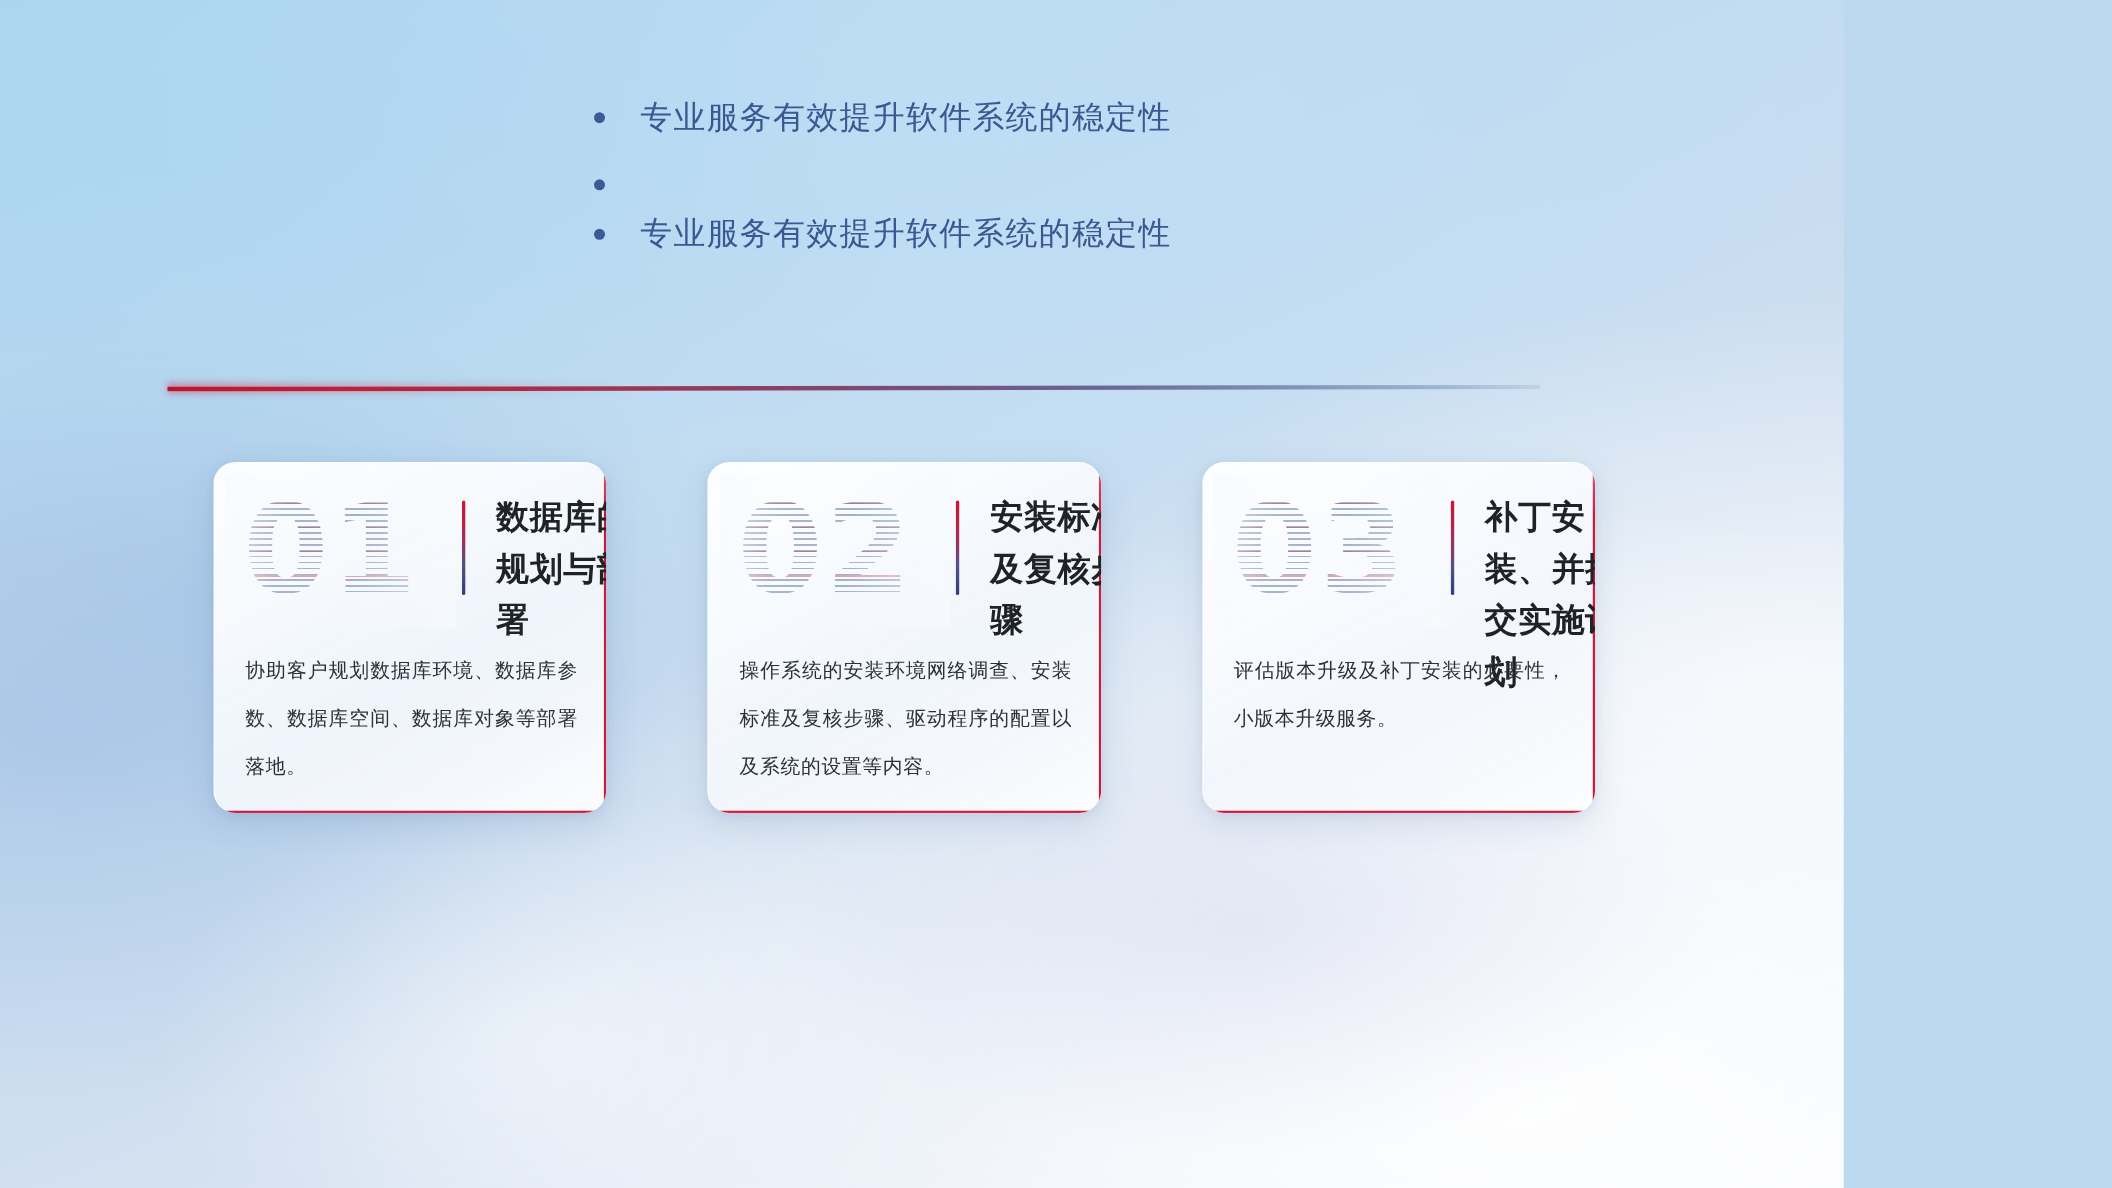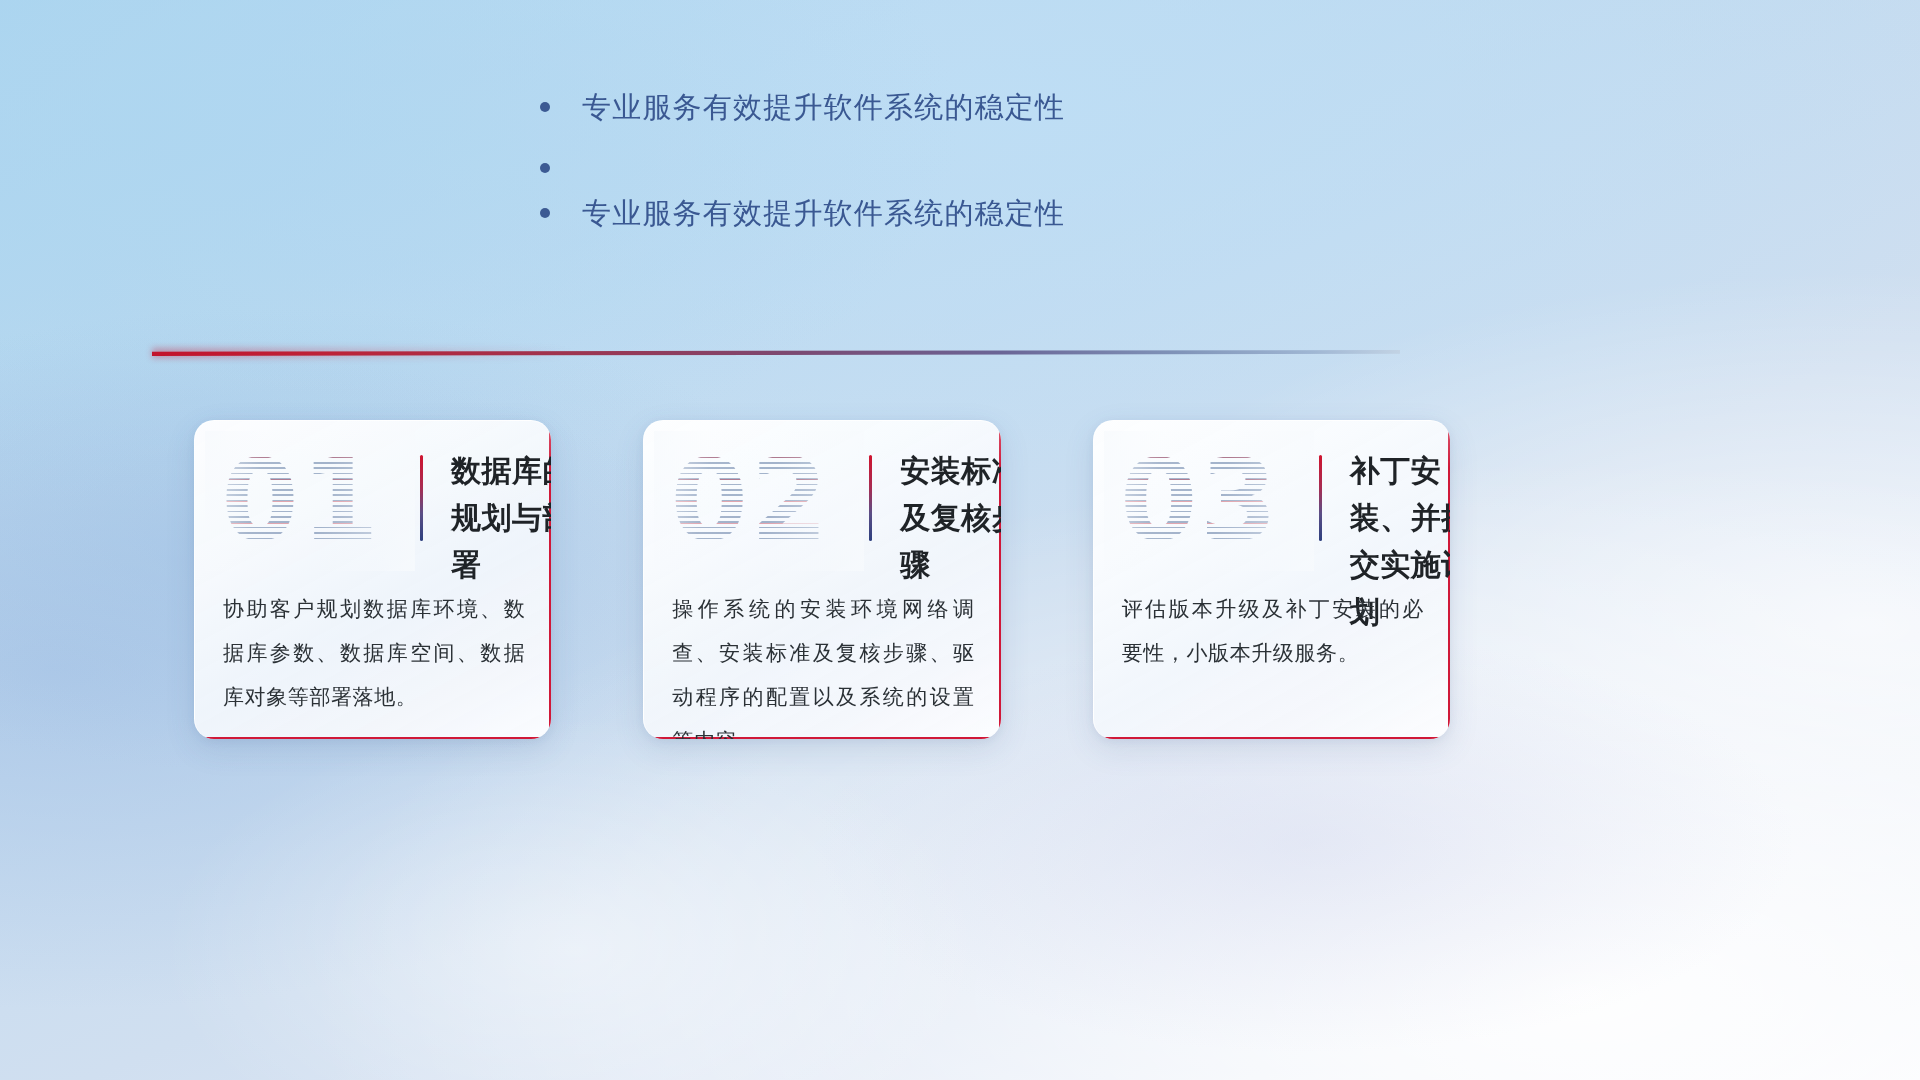--- a/index.html
+++ b/index.html
@@ -12,21 +12,21 @@
   body {
     font-family: "Liberation Sans", "DejaVu Sans", sans-serif;
     background: #bcd9ef;
     position: relative;
   }
 
   
   #slide {
     position: absolute;
     inset: 0;
-    width: 1920px;
+    width: 1676px;
     height: 1080px;
     overflow: hidden;
     background:
       radial-gradient(120% 90% at 82% 92%, rgba(255,255,255,0.95) 0%, rgba(255,255,255,0.0) 55%),
       radial-gradient(70% 55% at 97% 58%, rgba(255,255,255,0.70) 0%, rgba(255,255,255,0.0) 60%),
       radial-gradient(60% 50% at 8% 12%, rgba(174,214,240,0.85) 0%, rgba(174,214,240,0.0) 70%),
       radial-gradient(55% 45% at 3% 62%, rgba(168,196,230,0.75) 0%, rgba(168,196,230,0.0) 70%),
       radial-gradient(75% 60% at 52% 10%, rgba(190,222,245,0.9) 0%, rgba(190,222,245,0.0) 70%),
       linear-gradient(158deg, #a9d4ef 0%, #b9d8ef 22%, #c6dcf0 42%, #d0dff0 60%, #dde6f4 76%, #eef2f9 92%, #f6f8fc 100%);
   }
@@ -232,21 +232,21 @@
     font-weight: 700;
     color: #1f2327;
     letter-spacing: 0.5px;
   }
 
   .card-body {
     position: absolute;
     left: 28px;
     right: 26px;
     top: 166px;
-    font-size: 21px;
+    font-size: 18px;
     line-height: 44px;
     color: #2b3136;
     letter-spacing: 0.6px;
     text-align: justify;
     text-justify: inter-ideograph;
   }
 </style>
 </head>
 <body>
 

